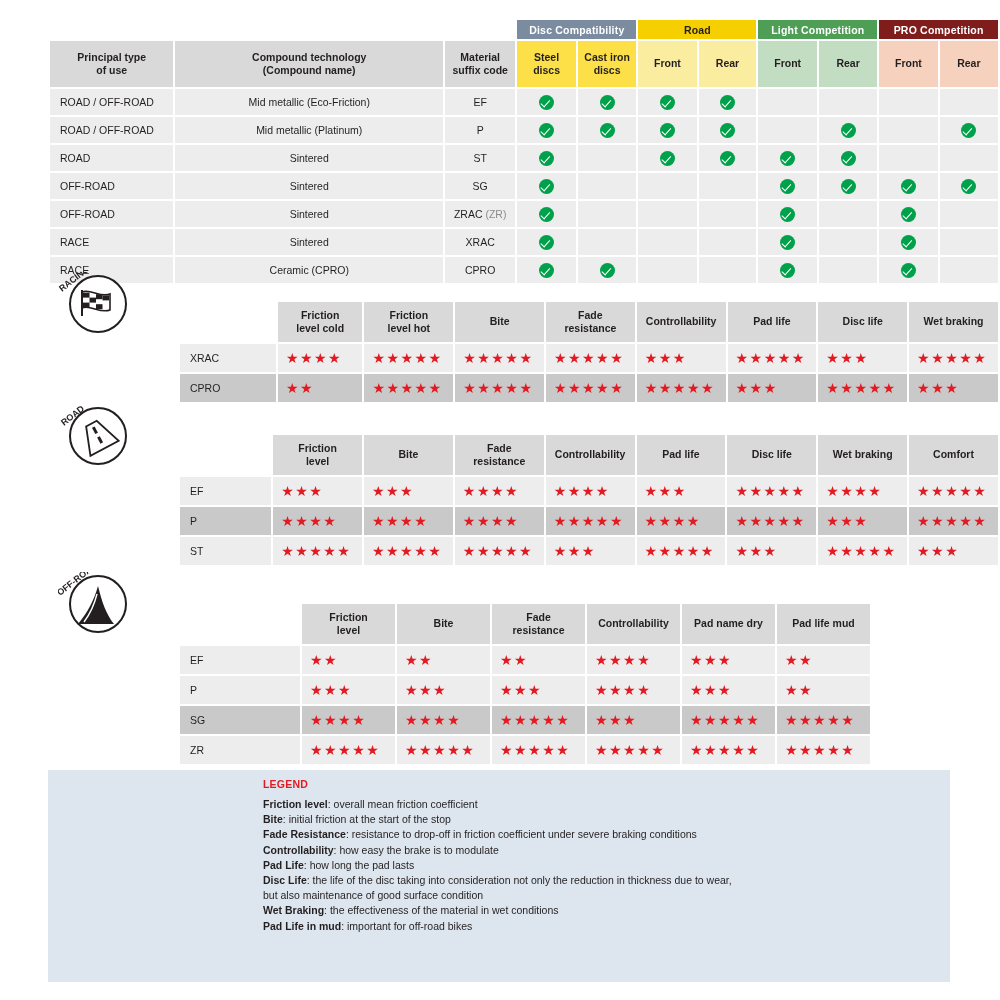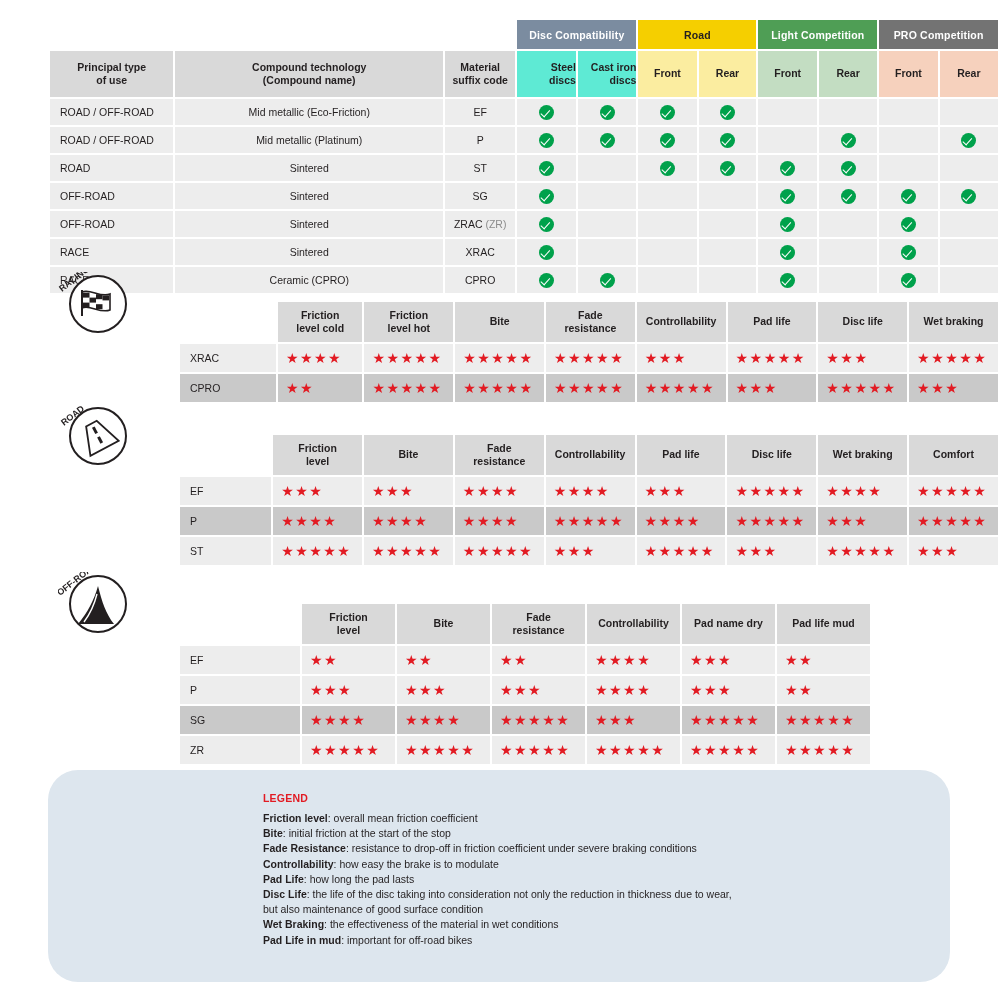--- a/index.html
+++ b/index.html
@@ -12,34 +12,34 @@
   }
   .page { position: relative; width: 1000px; height: 1000px; }
 
   
   .compat {
     position: absolute; left: 48px; top: 18px;
     border-collapse: separate; border-spacing: 2px 2px;
   }
   .compat td, .compat th { padding: 0; }
   .group-head {
-    height: 29px; font-size: 10.5px; font-weight: bold;
+    height: 19px; font-size: 10.5px; font-weight: bold;
     text-align: center; color: #ffffff; letter-spacing: .2px;
     vertical-align: middle;
   }
   .grp-disc { background: #7b8ca0; }
   .grp-road { background: #f5cf00; color: #231f20; }
   .grp-light { background: #4f9e55; }
-  .grp-pro   { background: #737373; }
+  .grp-pro   { background: #7f1d1d; }
   .col-head {
     height: 46px; font-size: 10.5px; font-weight: bold;
     text-align: center; vertical-align: middle; line-height: 1.25;
     background: #d9d9d9; color: #231f20;
   }
-  .col-head.sub-disc  { background: #5eead4; text-align: right; }
+  .col-head.sub-disc  { background: #fde047; }
   .col-head.sub-road  { background: #fbeda0; }
   .col-head.sub-light { background: #c3ddc2; }
   .col-head.sub-pro   { background: #f6d1bd; }
   .c-principal { width: 128px; }
   .c-compound  { width: 280px; }
   .c-suffix    { width: 72px; }
   .c-mark      { width: 60px; }
   .body-cell {
     height: 26px; font-size: 10.5px; text-align: center;
     vertical-align: middle; background: #ededed; color: #231f20;
@@ -77,22 +77,21 @@
   .icon-cell { background: transparent !important; }
 
   
   .badge { position: absolute; width: 72px; height: 62px; }
   .badge svg { display: block; }
 
   
   .legend {
     position: absolute; left: 48px; top: 770px;
     width: 902px; height: 212px; background: #dde6ee;
-    padding: 22px 0 0 215px;
-    border-radius: 30px;
+    padding: 8px 0 0 215px;
   }
   .legend-title {
     color: #e21b23; font-size: 10.5px; font-weight: bold;
     margin-bottom: 7px; letter-spacing: .2px;
   }
   .legend-line { font-size: 10.5px; line-height: 15.2px; color: #231f20; }
   .legend-line b { font-weight: bold; }
 </style>
 </head>
 <body>

